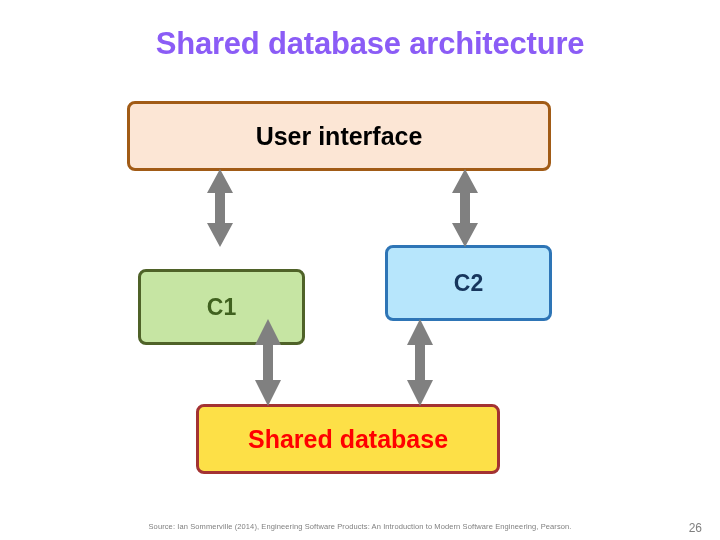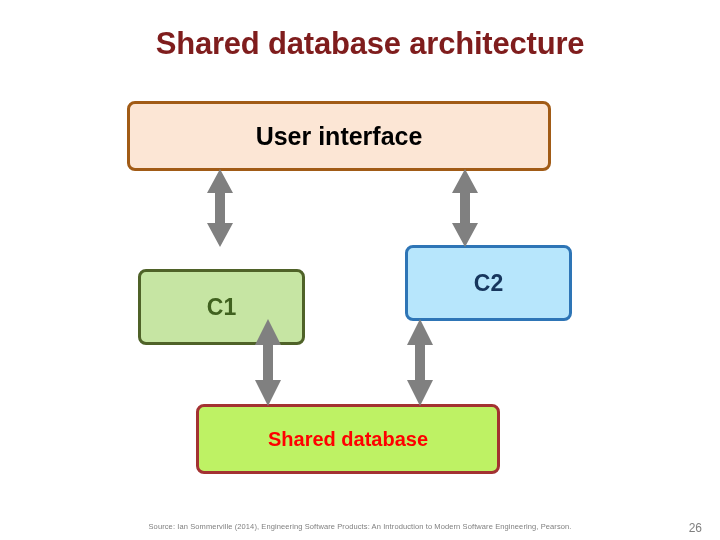--- a/index.html
+++ b/index.html
@@ -22,21 +22,21 @@
 
   
   #slide-title {
     position: absolute;
     left: 60px;
     top: 26px;
     width: 620px;
     text-align: center;
     font-size: 31px;
     font-weight: bold;
-    color: #7f1d1d;
+    color: #8b5cf6;
     letter-spacing: -0.2px;
     white-space: nowrap;
   }
 
   
   .node {
     position: absolute;
     box-sizing: border-box;
     display: flex;
     align-items: center;
@@ -70,32 +70,31 @@
 
   #box-c2 {
     left: 385px;
     top: 245px;
     width: 167px;
     height: 76px;
     background: #B7E6FC;
     border: 3px solid #2E75B6;
     color: #17365D;
     font-size: 23px;
-    margin-left: 20px;
   }
 
   #box-db {
     left: 196px;
     top: 404px;
     width: 304px;
     height: 70px;
-    background: #bef264;
+    background: #fde047;
     border: 3px solid #A33232;
     color: #FF0000;
-    font-size: 20px;
+    font-size: 25px;
   }
 
   
   .arrow {
     position: absolute;
   }
   .arrow svg { display: block; }
 
   #arrow-ui-c1   { left: 205px; top: 169px; }
   #arrow-ui-c2   { left: 450px; top: 169px; }

